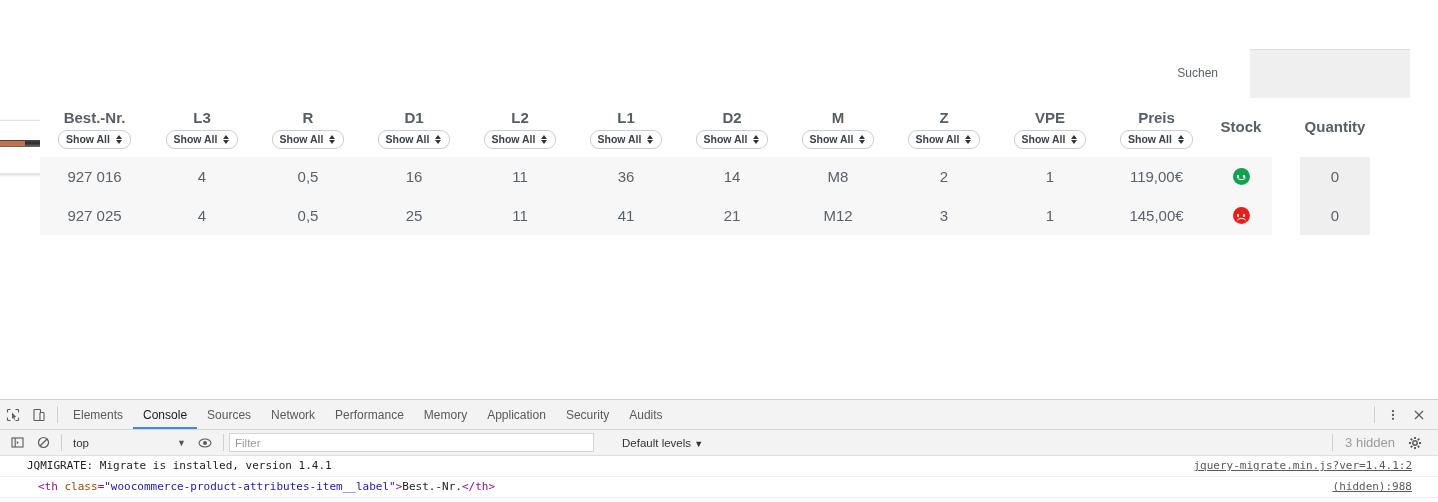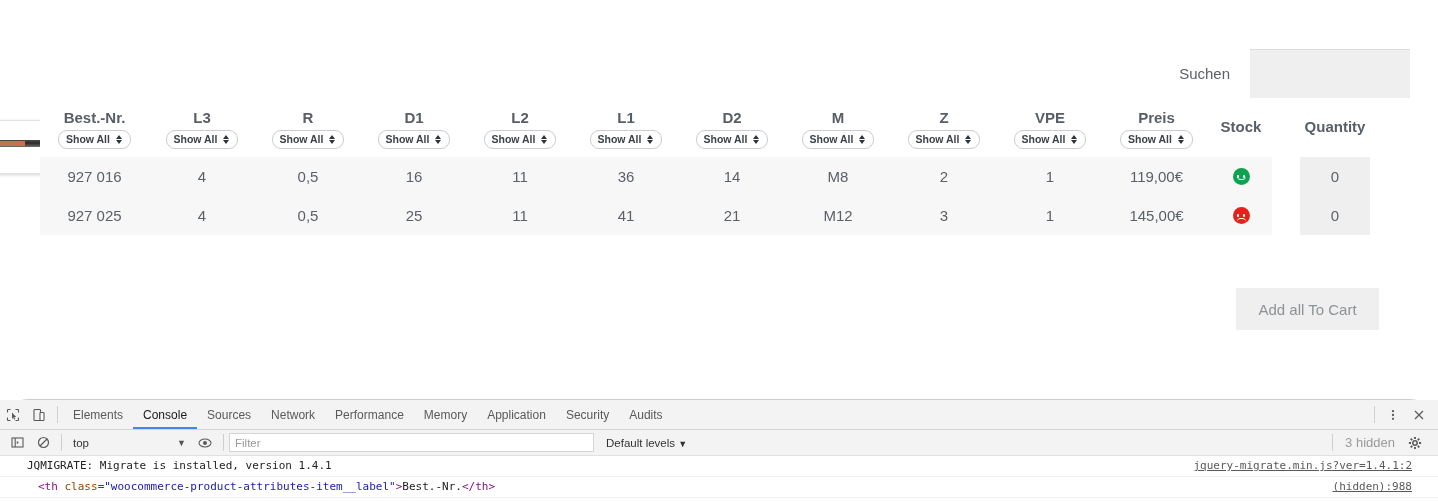--- a/index.html
+++ b/index.html
@@ -43,22 +43,22 @@
   }
 
   
   #search-row {
     position: absolute;
     left: 1100px; top: 48px;
     width: 310px; height: 50px;
     display: flex; align-items: center; justify-content: flex-end;
   }
   #search-label {
-    font-size: 15px; color: #5b6168;
-    margin-right: 20px;
+    font-size: 12px; color: #5b6168;
+    margin-right: 32px;
     white-space: nowrap;
   }
   #search-input {
     width: 160px; height: 49px;
     background: #efefef;
     border: none;
     border-top: 1px solid #dcdcdc;
     font-size: 14px;
     color: #444;
     padding: 0 8px;
@@ -191,21 +191,20 @@
   }
 
   
   #devtools {
     position: absolute;
     left: 0; top: 399px;
     width: 1438px; height: 103px;
     background: #ffffff;
     border-top: 1px solid #cdcdcd;
     font-family: "Liberation Sans", sans-serif;
-    border-radius: 29px;
   }
   #dt-tabbar {
     position: relative;
     height: 30px;
     display: flex; align-items: center;
     border-bottom: 1px solid #d6d6d6;
     background: #f3f3f3;
   }
   .dt-icon-btn {
     width: 26px; height: 26px;
@@ -254,21 +253,21 @@
     background: #ffffff;
     border: 1px solid #d4d4d4;
     font-size: 11.5px;
     color: #333;
     padding: 0 5px;
     outline: none;
     font-family: "Liberation Sans", sans-serif;
   }
   #filter-input::placeholder { color: #9b9b9b; }
   #levels {
-    margin-left: 12px;
+    margin-left: 28px;
     font-size: 11.5px; color: #333;
     cursor: pointer; white-space: nowrap;
   }
   #dt-filter-right {
     margin-left: auto;
     display: flex; align-items: center;
     gap: 7px; padding-right: 6px;
   }
   #hidden-count { font-size: 13px; color: #9a9a9a; white-space: nowrap; }
 
@@ -479,21 +478,20 @@
             <span class="mouth"></span>
           </span>
         </td>
         <td class="qty-cell">
           <input class="qty-input" type="text" value="0" style="">
         </td>
       </tr>
     </tbody>
   </table>
 
-  <button id="add-all-btn">Add all To Cart</button>
 </div>
 
 <div id="devtools">
 
   <div id="dt-tabbar">
     <div class="dt-icon-btn">
       <svg width="14" height="14" viewBox="0 0 14 14">
         <path d="M1.5 1.5h3M1.5 1.5v3M12.5 1.5h-3M12.5 1.5v3M1.5 12.5h3M1.5 12.5v-3M12.5 12.5h-3M12.5 12.5v-3" stroke="#5a5a5a" stroke-width="1.1" fill="none"></path>
         <path d="M6 4.5l4.2 4.4-1.9.25.9 2.1-1.05.45-.9-2.1-1.25 1.5z" fill="#5a5a5a"></path>
       </svg>

